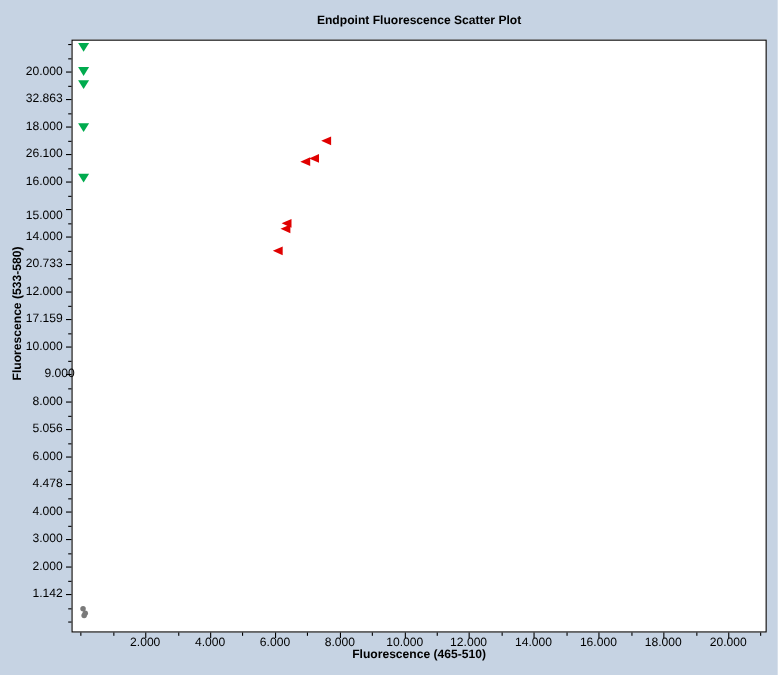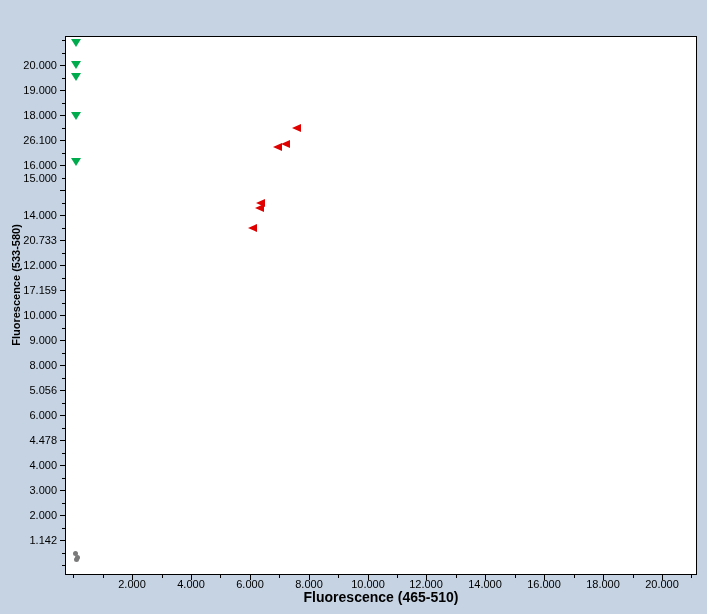--- a/index.html
+++ b/index.html
@@ -23,21 +23,21 @@
     left: 65px; top: 36px;
     width: 632px; height: 539px;
     box-sizing: border-box;
     background: #ffffff;
     border: 1px solid #000000;
   }
   .x-axis-label {
     position: absolute;
     left: 65px; top: 589px; width: 632px;
     text-align: center;
-    font-size: 14px;
+    font-size: 11px;
     font-weight: bold;
     color: #000;
   }
   .y-axis-label {
     position: absolute;
     left: 16px; top: 285px;
     transform: translate(-50%, -50%) rotate(-90deg);
     white-space: nowrap;
     font-size: 11px;
     font-weight: bold;
@@ -68,60 +68,61 @@
   .marker.circle {
     width: 5px; height: 5px;
     border-radius: 50%;
     background: #7a7a7a;
   }
 </style>
 </head>
 <body>
 
 <div id="screen" style="background: rgb(198, 211, 227);">
+  <div class="plot-title">Endpoint Fluorescence Scatter Plot</div>
   <div class="plot-area"></div>
   <div id="layer">
       <div class="tick" style="left: 60px; top: 540px; width: 5px; height: 1px;"></div>
       <div class="tick-label y" style="top: 534px;">1.142</div>
       <div class="tick" style="left: 60px; top: 515px; width: 5px; height: 1px;"></div>
       <div class="tick-label y" style="top: 509px;">2.000</div>
       <div class="tick" style="left: 60px; top: 490px; width: 5px; height: 1px;"></div>
       <div class="tick-label y" style="top: 484px;">3.000</div>
       <div class="tick" style="left: 60px; top: 465px; width: 5px; height: 1px;"></div>
       <div class="tick-label y" style="top: 459px;">4.000</div>
       <div class="tick" style="left: 60px; top: 440px; width: 5px; height: 1px;"></div>
       <div class="tick-label y" style="top: 434px;">4.478</div>
       <div class="tick" style="left: 60px; top: 415px; width: 5px; height: 1px;"></div>
       <div class="tick-label y" style="top: 409px;">6.000</div>
       <div class="tick" style="left: 60px; top: 390px; width: 5px; height: 1px;"></div>
       <div class="tick-label y" style="top: 384px;">5.056</div>
       <div class="tick" style="left: 60px; top: 365px; width: 5px; height: 1px;"></div>
       <div class="tick-label y" style="top: 359px;">8.000</div>
       <div class="tick" style="left: 60px; top: 340px; width: 5px; height: 1px;"></div>
-      <div class="tick-label y" style="top: 334px;">9.000</div>
+      <div class="tick-label y" style="top: 334px; padding-left: 11px;">9.000</div>
       <div class="tick" style="left: 60px; top: 315px; width: 5px; height: 1px;"></div>
       <div class="tick-label y" style="top: 309px;">10.000</div>
       <div class="tick" style="left: 60px; top: 290px; width: 5px; height: 1px;"></div>
       <div class="tick-label y" style="top: 284px;">17.159</div>
       <div class="tick" style="left: 60px; top: 265px; width: 5px; height: 1px;"></div>
       <div class="tick-label y" style="top: 259px;">12.000</div>
       <div class="tick" style="left: 60px; top: 240px; width: 5px; height: 1px;"></div>
       <div class="tick-label y" style="top: 234px;">20.733</div>
       <div class="tick" style="left: 60px; top: 215px; width: 5px; height: 1px;"></div>
       <div class="tick-label y" style="top: 209px;">14.000</div>
       <div class="tick" style="left: 60px; top: 190px; width: 5px; height: 1px;"></div>
-      <div class="tick-label y" style="top: 172px;">15.000</div>
+      <div class="tick-label y" style="top: 190px;">15.000</div>
       <div class="tick" style="left: 60px; top: 165px; width: 5px; height: 1px;"></div>
       <div class="tick-label y" style="top: 159px;">16.000</div>
       <div class="tick" style="left: 60px; top: 140px; width: 5px; height: 1px;"></div>
       <div class="tick-label y" style="top: 134px;">26.100</div>
       <div class="tick" style="left: 60px; top: 115px; width: 5px; height: 1px;"></div>
       <div class="tick-label y" style="top: 109px;">18.000</div>
       <div class="tick" style="left: 60px; top: 90px; width: 5px; height: 1px;"></div>
-      <div class="tick-label y" style="top: 84px;">19.000</div>
+      <div class="tick-label y" style="top: 84px;">32.863</div>
       <div class="tick" style="left: 60px; top: 65px; width: 5px; height: 1px;"></div>
       <div class="tick-label y" style="top: 59px;">20.000</div>
       <div class="tick" style="left: 62px; top: 565px; width: 3px; height: 1px;"></div>
       <div class="tick" style="left: 62px; top: 553px; width: 3px; height: 1px;"></div>
       <div class="tick" style="left: 62px; top: 528px; width: 3px; height: 1px;"></div>
       <div class="tick" style="left: 62px; top: 503px; width: 3px; height: 1px;"></div>
       <div class="tick" style="left: 62px; top: 478px; width: 3px; height: 1px;"></div>
       <div class="tick" style="left: 62px; top: 453px; width: 3px; height: 1px;"></div>
       <div class="tick" style="left: 62px; top: 428px; width: 3px; height: 1px;"></div>
       <div class="tick" style="left: 62px; top: 403px; width: 3px; height: 1px;"></div>

